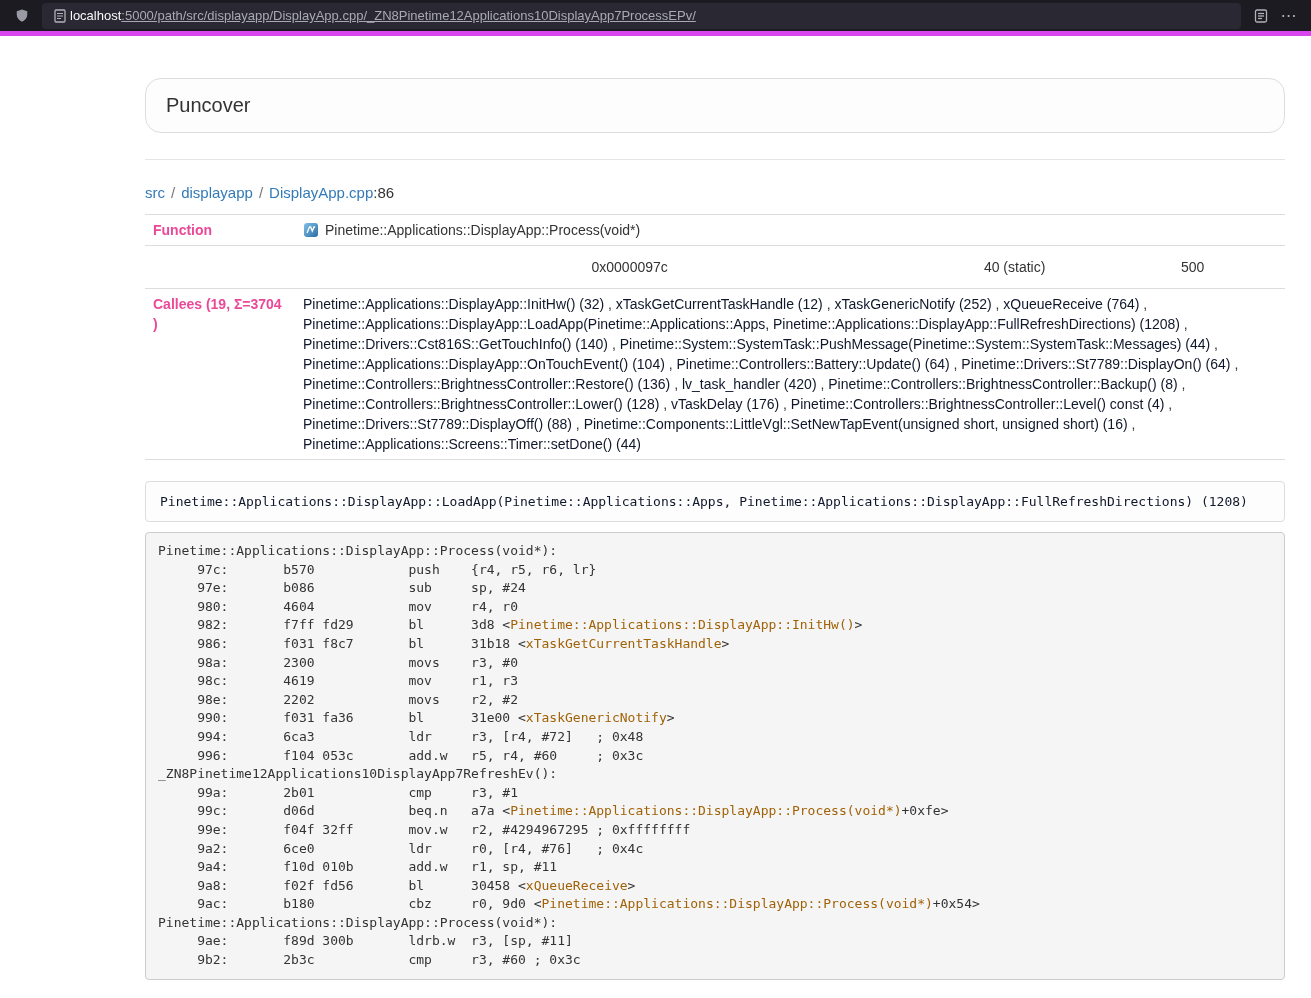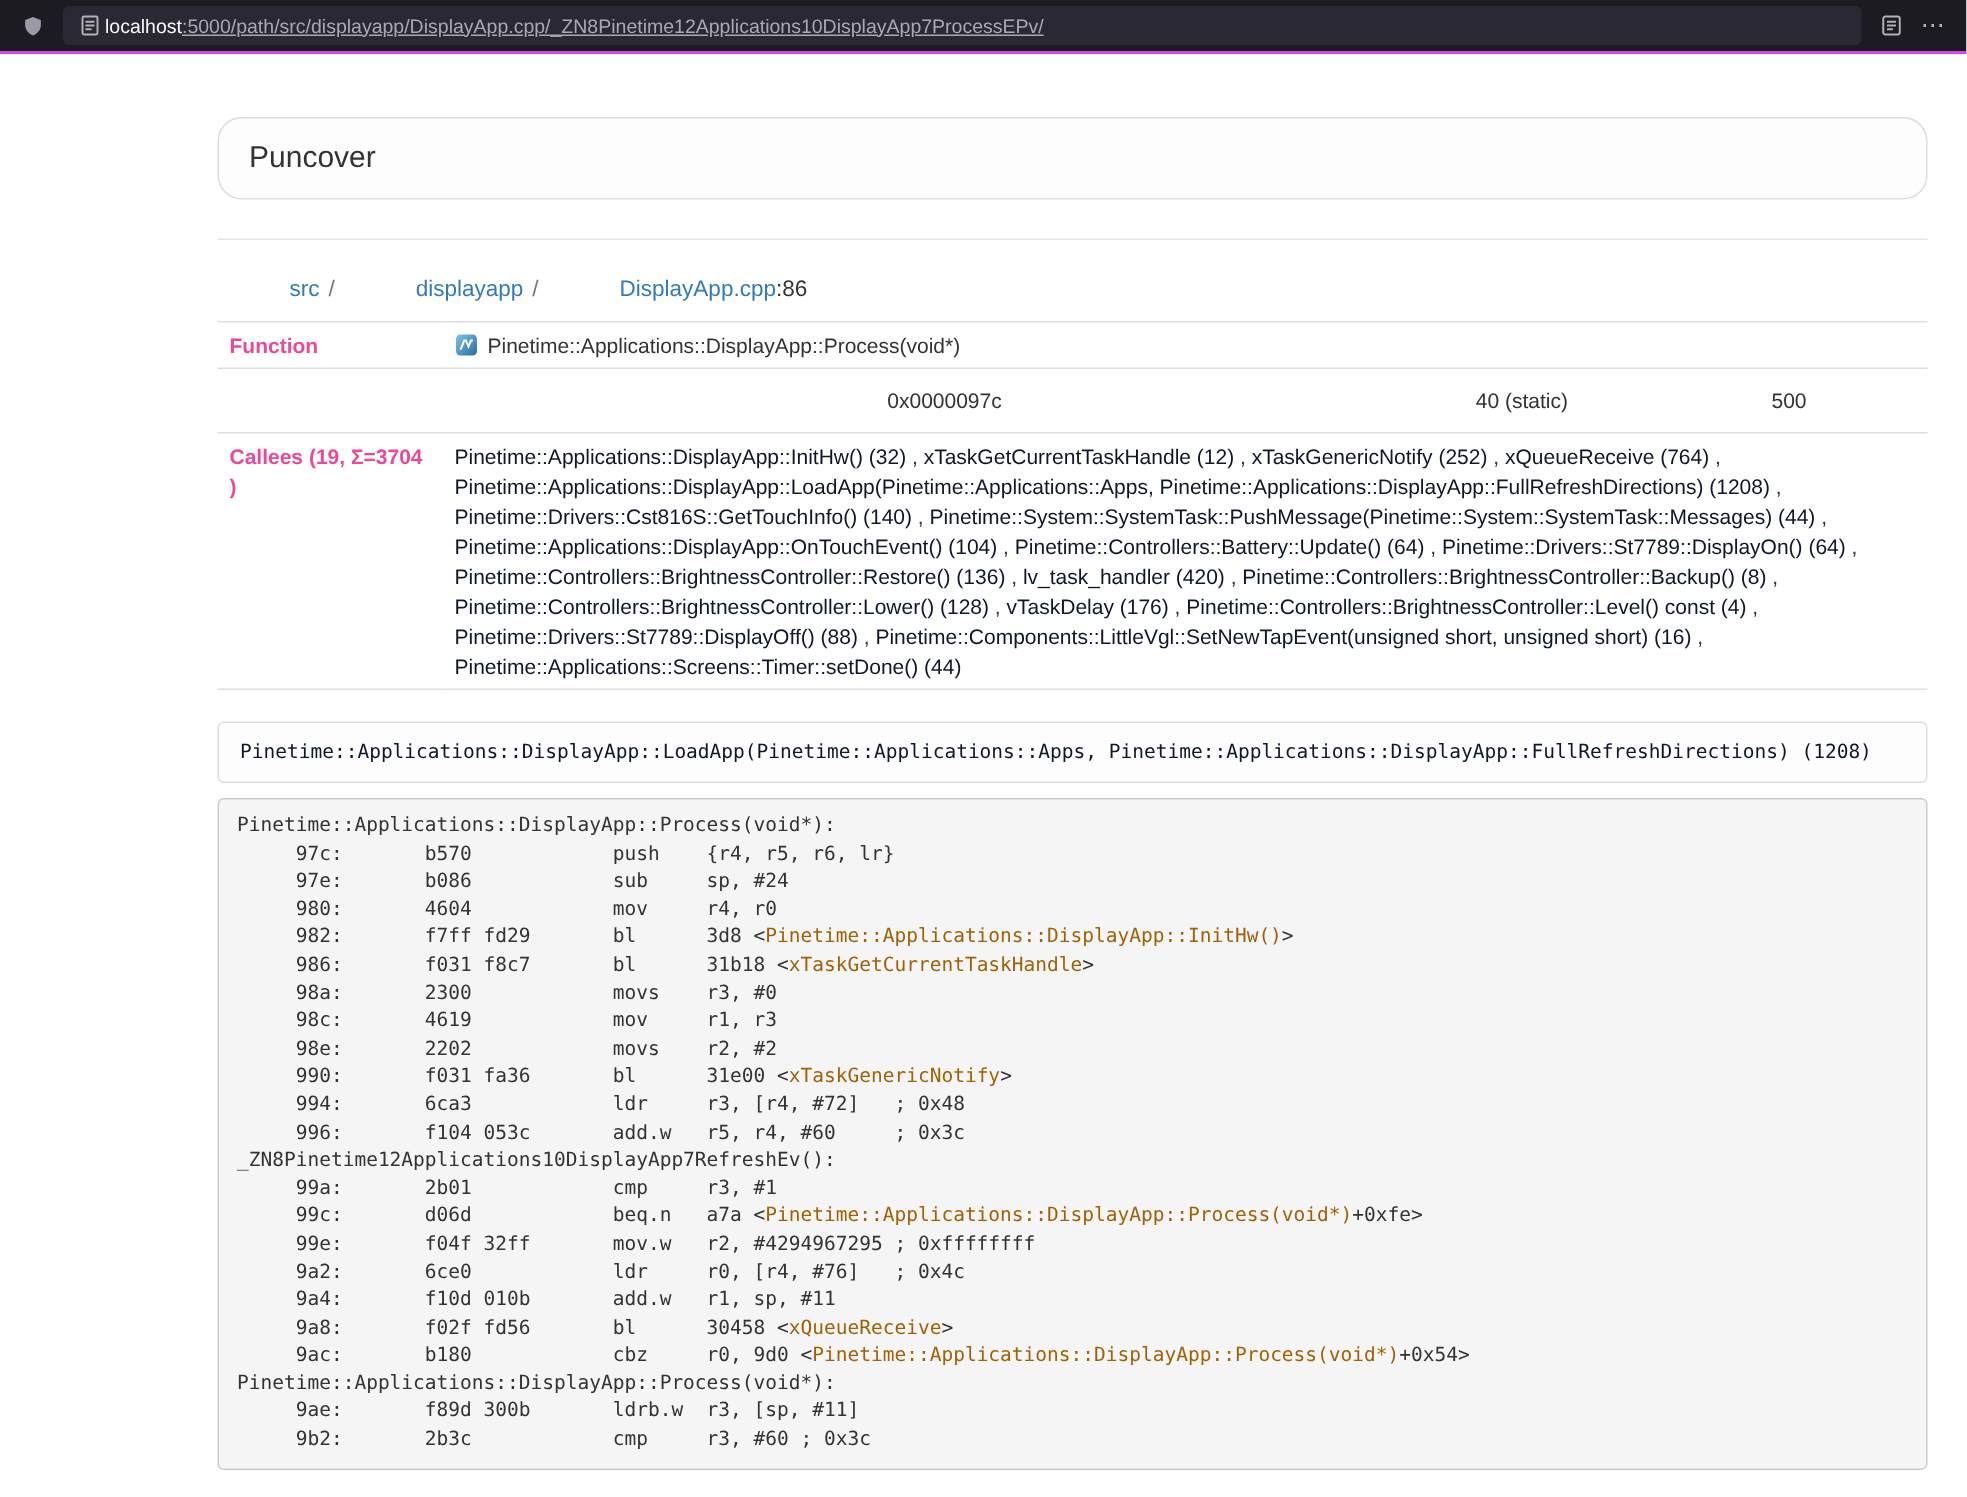--- a/index.html
+++ b/index.html
@@ -6,21 +6,21 @@
   html, body { margin: 0; padding: 0; }
   body {
     width: 1311px; height: 998px; overflow: hidden;
     background: #ffffff; color: #333;
     font-family: "Liberation Sans", "DejaVu Sans", sans-serif;
     font-size: 14px;
   }
 
   
   .chrome {
-    height: 36px; background: #1c1b22; border-bottom: 2px solid #d946ef;
+    height: 36px; background: #1c1b22; border-bottom: 5px solid #d946ef;
     display: flex; align-items: center; padding: 0 8px;
   }
   .chrome .icon-btn {
     width: 28px; height: 26px; display: flex; align-items: center; justify-content: center;
     color: #b1b1b9; flex: 0 0 auto; border-radius: 4px; cursor: pointer;
   }
   .urlbar {
     flex: 1 1 auto; height: 26px; margin: 0 6px; background: #2a2933; border-radius: 4px;
     display: flex; align-items: center; padding: 0 8px; overflow: hidden; white-space: nowrap;
   }
@@ -34,21 +34,21 @@
 
   .title-box {
     border: 1px solid #ddd; border-radius: 16px; padding: 15px 20px;
     background: #fdfdfd;
   }
   .title-box h1 { margin: 0; font-size: 20px; font-weight: 400; color: #333; }
 
   hr.rule { border: none; border-top: 1px solid #e5e5e5; margin: 26px 0 0 0; }
 
   .breadcrumb { margin-top: 24px; font-size: 15px; }
-  .breadcrumb a { color: #337ab7; text-decoration: none; margin-left: 48px; }
+  .breadcrumb a { color: #337ab7; text-decoration: none; }
   .breadcrumb .sep { color: #777; margin: 0 6px; }
   .breadcrumb .lineref { color: #333; }
 
   a { color: #0f172a; text-decoration: none; }
 
   table.fn-table { width: 100%; border-collapse: collapse; margin-top: 13px; border-bottom: 1px solid #ddd; }
   table.fn-table > tbody > tr > th,
   table.fn-table > tbody > tr > td {
     border-top: 1px solid #ddd; padding: 5px 8px; vertical-align: top;
     text-align: left; line-height: 20px; font-size: 14px;

